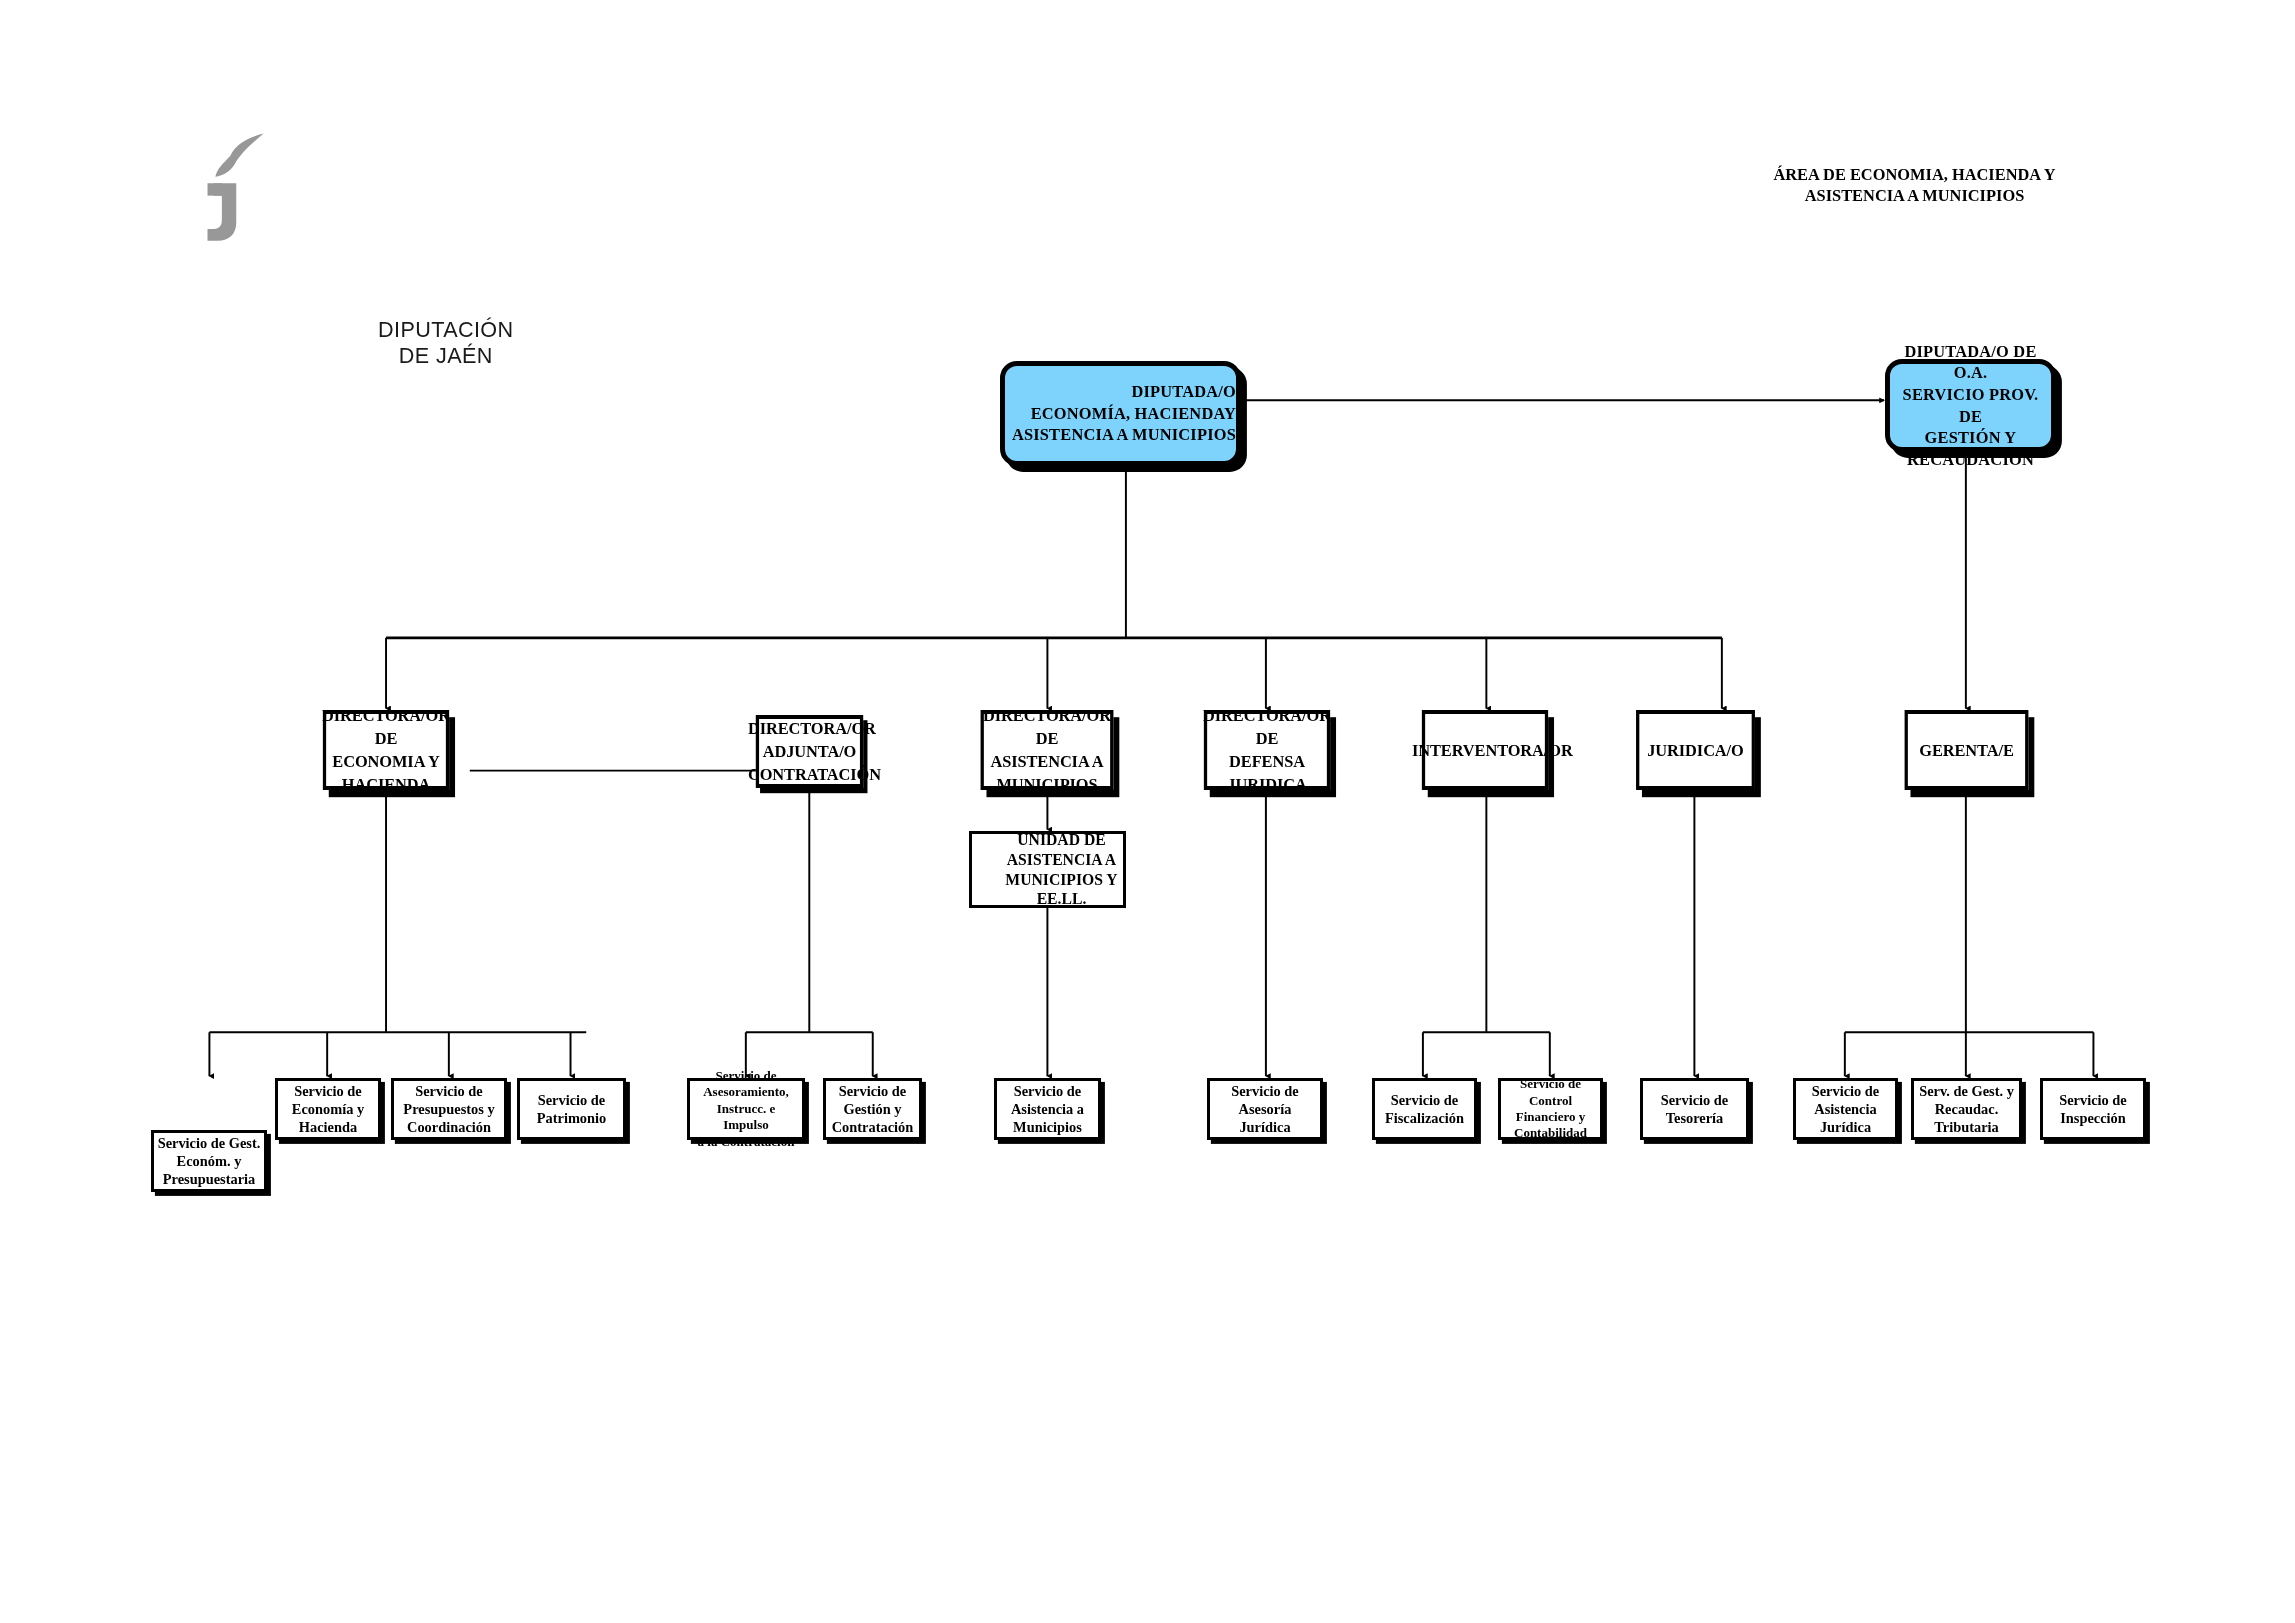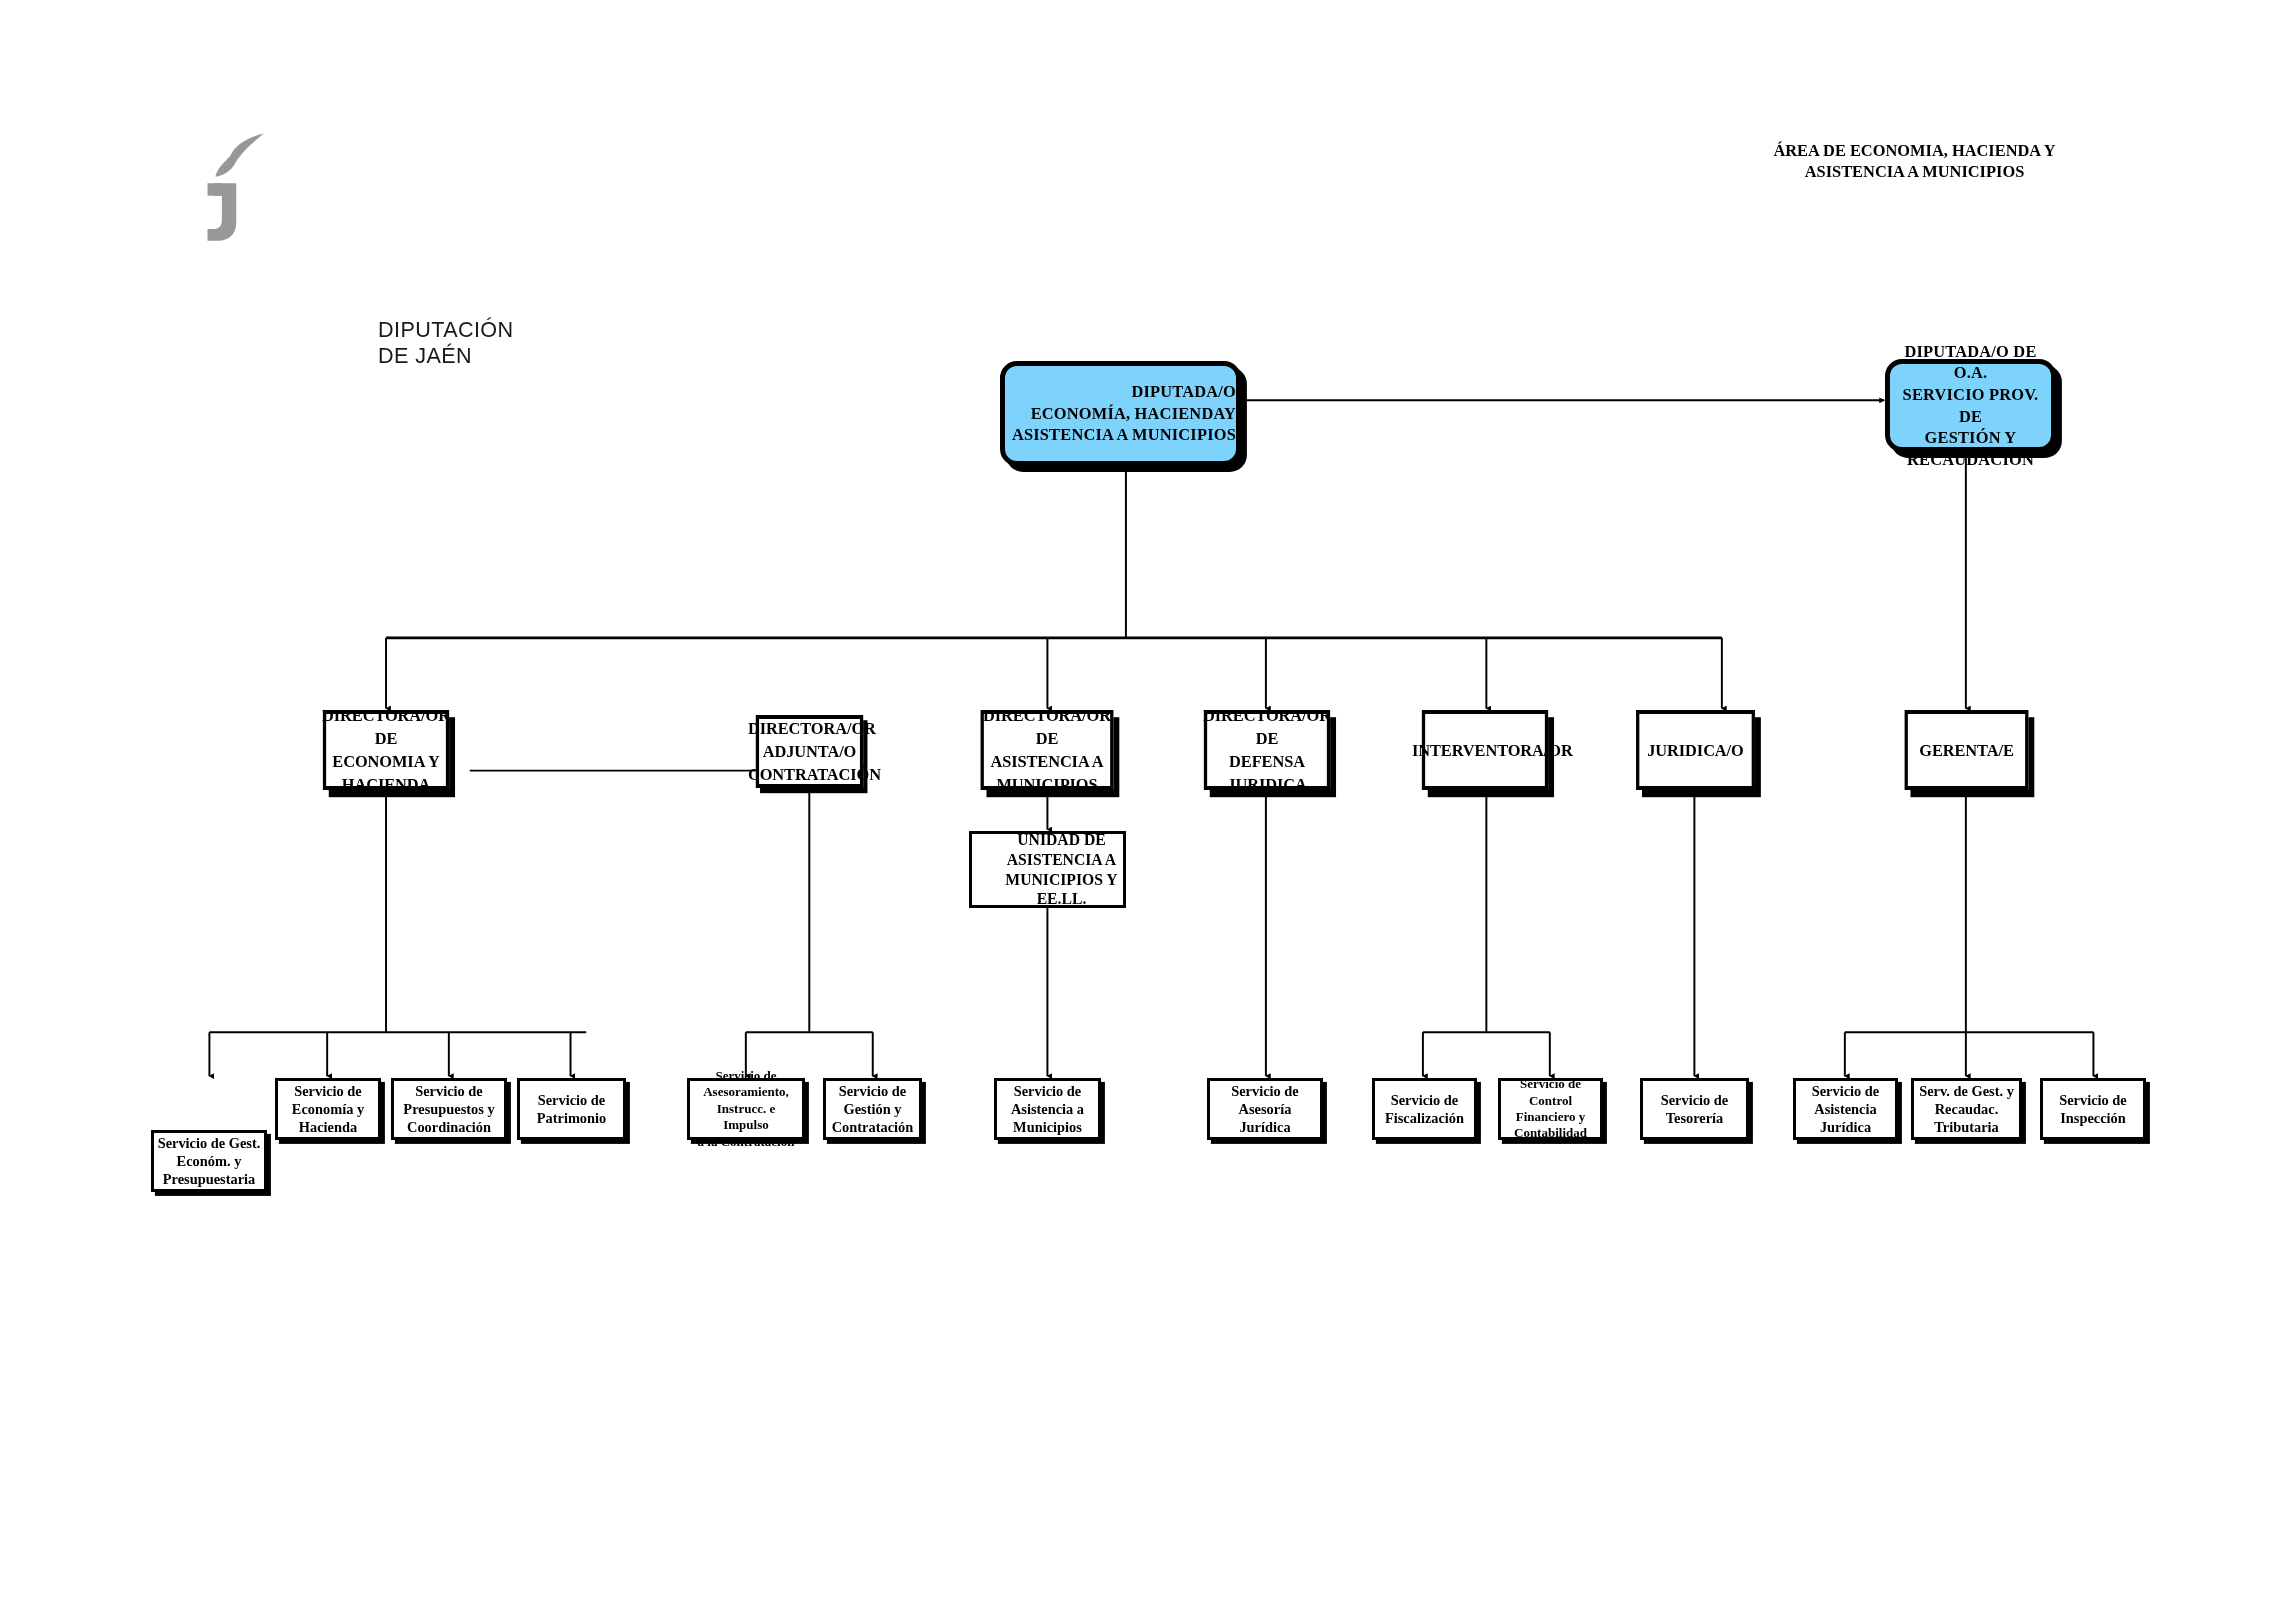--- a/index.html
+++ b/index.html
@@ -28,27 +28,28 @@
   .logo-text {
     position: absolute;
     left: 211px;
     top: 186px;
     font-family: "Liberation Sans", "DejaVu Sans", sans-serif;
     font-size: 21.6px;
     line-height: 26px;
     letter-spacing: 0.4px;
     color: #1a1a1a;
     white-space: pre;
+    text-align: center;
   }
 
   
   #header-title {
     position: absolute;
     left: 1741px;
-    top: 140px;
+    top: 164px;
     width: 347px;
     text-align: center;
     font-size: 16.4px;
     line-height: 21px;
     font-weight: bold;
     color: #000;
   }
 
   
   #links {

